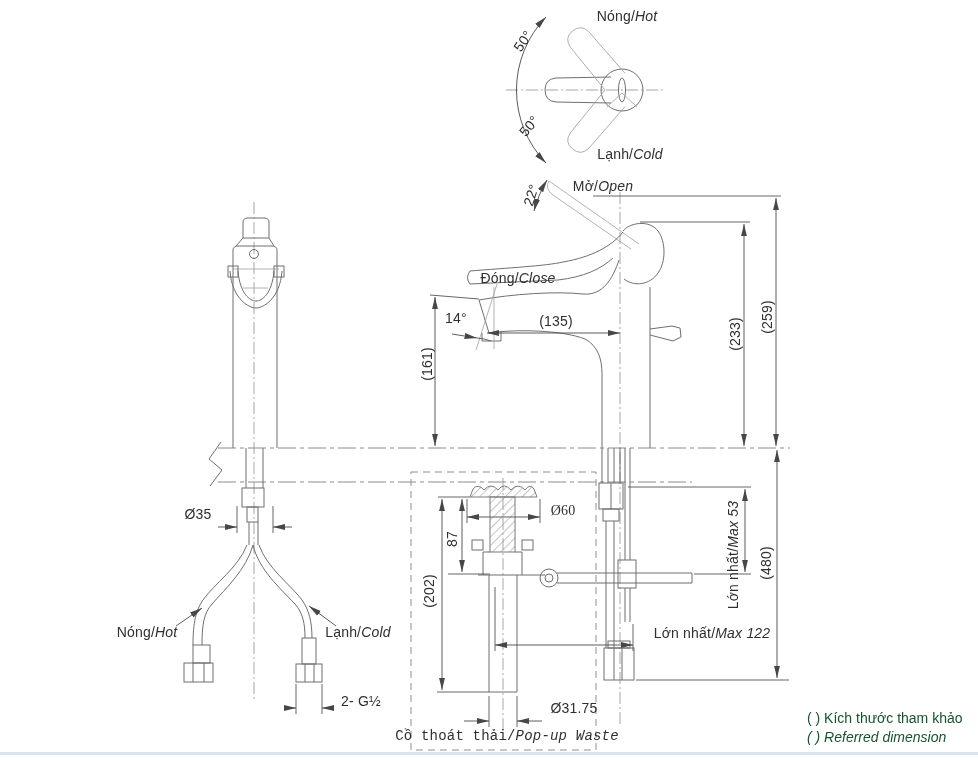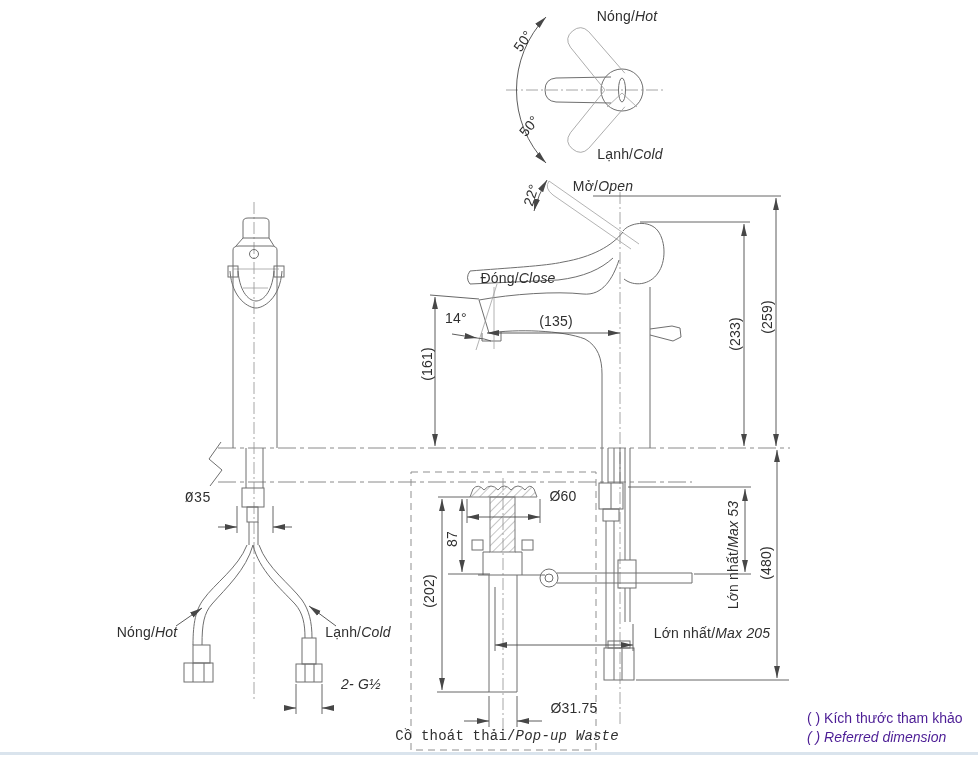--- a/index.html
+++ b/index.html
@@ -10,21 +10,21 @@
   #lineart{position:absolute;left:0;top:0;}
   .lbl{
     position:absolute;font-size:14px;color:#2f2f2f;white-space:nowrap;
     transform:translate(-50%,-50%);letter-spacing:.2px;
   }
   .lbl .en{font-style:italic;}
   .r90{transform:translate(-50%,-50%) rotate(-90deg);}
   .r55{transform:translate(-50%,-50%) rotate(-55deg);}
   .r50{transform:translate(-50%,-50%) rotate(-50deg);}
   .r72{transform:translate(-50%,-50%) rotate(-72deg);}
-  .lbl-left{position:absolute;font-size:14px;color:#4c1d95;white-space:nowrap;}
+  .lbl-left{position:absolute;font-size:14px;color:#14532d;white-space:nowrap;}
   .lbl-left.it{font-style:italic;}
   #bottom-edge{position:absolute;left:0;top:752px;width:978px;height:3px;background:#dae4ed;}
   
   .o{stroke:#6f6f6f;stroke-width:1;fill:none;}
   .t{stroke:#a0a0a0;stroke-width:.8;fill:none;}
   .d{stroke:#555555;stroke-width:.9;fill:none;}
   .dim{stroke:#4a4a4a;stroke-width:.9;fill:none;}
   .cl{stroke:#8f8f8f;stroke-width:.8;fill:none;stroke-dasharray:12 3 2 3;}
   .ctr{stroke:#7d7d7d;stroke-width:.9;fill:none;stroke-dasharray:18 4 4 4;}
   .dashbox{stroke:#8f8f8f;stroke-width:1;fill:none;stroke-dasharray:7 5;}
@@ -192,32 +192,32 @@
 
   <div class="lbl" style="left:603px;top:186px;"><span class="vi">Mở/</span><span class="en">Open</span></div>
   <div class="lbl r72" style="left:531px;top:195px;">22°</div>
   <div class="lbl" style="left:518px;top:234px;margin-top:44px;"><span class="vi">Đóng/</span><span class="en">Close</span></div>
   <div class="lbl" style="left:456px;top:318px;">14°</div>
   <div class="lbl" style="left:556px;top:321px;">(135)</div>
   <div class="lbl r90" style="left:427px;top:364px;">(161)</div>
   <div class="lbl r90" style="left:735px;top:334px;">(233)</div>
   <div class="lbl r90" style="left:767px;top:317px;">(259)</div>
 
-  <div class="lbl" style="left:198px;top:498px;font-family:Liberation Mono, monospace;">Ø35</div>
+  <div class="lbl" style="left:198px;top:514px;">Ø35</div>
   <div class="lbl" style="left:147px;top:632px;"><span class="vi">Nóng/</span><span class="en">Hot</span></div>
   <div class="lbl" style="left:358px;top:632px;"><span class="vi">Lạnh/</span><span class="en">Cold</span></div>
-  <div class="lbl" style="left:361px;top:684px;font-style:italic;">2- G½</div>
-
-  <div class="lbl" style="left:563px;top:496px;">Ø60</div>
+  <div class="lbl" style="left:361px;top:701px;">2- G½</div>
+
+  <div class="lbl" style="left:563px;top:511px;font-family:Liberation Serif, serif;">Ø60</div>
   <div class="lbl r90" style="left:452px;top:539px;">87</div>
   <div class="lbl r90" style="left:429px;top:591px;">(202)</div>
   <div class="lbl" style="left:574px;top:708px;">Ø31.75</div>
   <div class="lbl" style="left:507px;top:736px;font-family:Liberation Mono, monospace;"><span class="vi">Cồ thoát thải/</span><span class="en">Pop-up Waste</span></div>
 
   <div class="lbl r90" style="left:733px;top:555px;"><span class="vi">Lớn nhất/</span><span class="en">Max 53</span></div>
   <div class="lbl r90" style="left:766px;top:563px;">(480)</div>
-  <div class="lbl" style="left:712px;top:633px;"><span class="vi">Lớn nhất/</span><span class="en">Max 205</span></div>
+  <div class="lbl" style="left:712px;top:633px;"><span class="vi">Lớn nhất/</span><span class="en">Max 122</span></div>
 
   <div class="lbl-left" style="left:807px;top:710px;">( ) Kích thước tham khảo</div>
   <div class="lbl-left it" style="left:807px;top:729px;">( ) Referred dimension</div>
 
   <div id="bottom-edge"></div>
 </div>
 
 </body></html>

